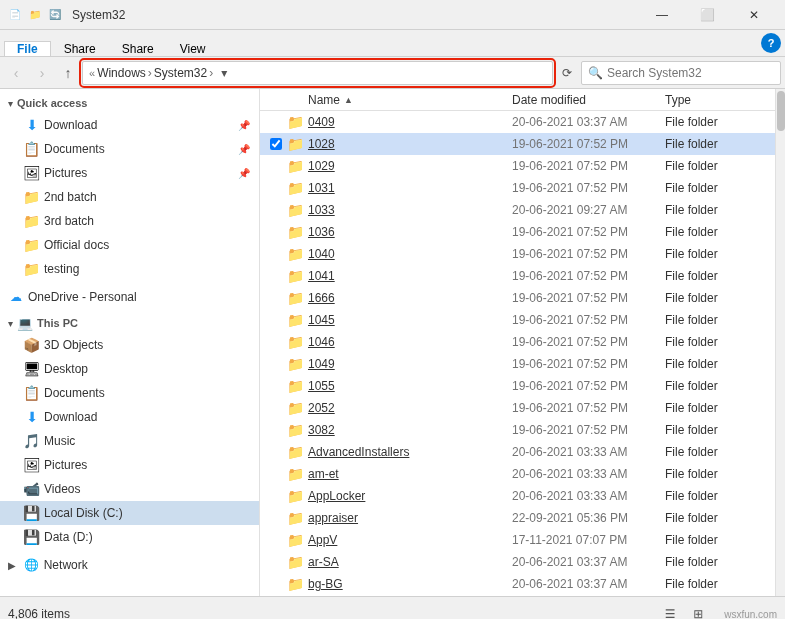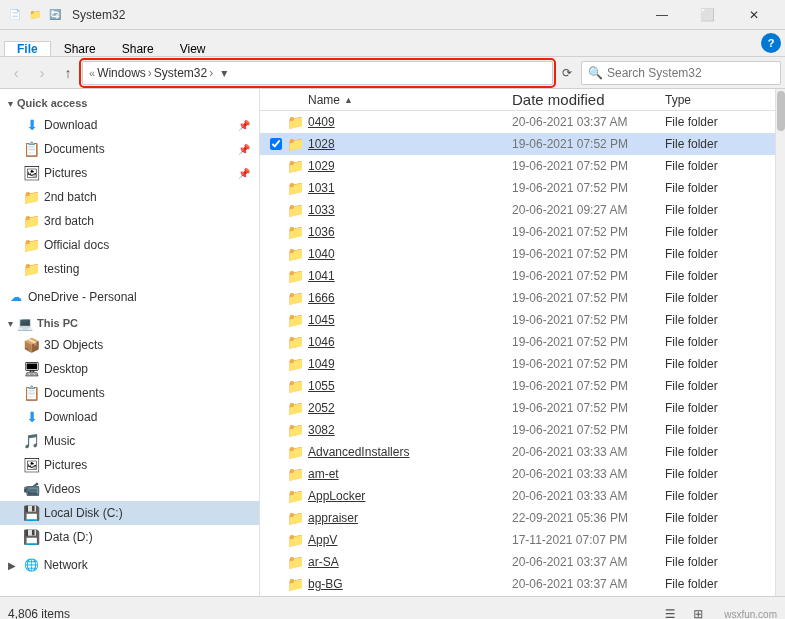--- a/index.html
+++ b/index.html
@@ -45,21 +45,21 @@
     .nav-item-pin { color: #777; font-size: 10px; cursor: pointer; }
     .nav-indent { padding-left: 24px; }
     .section-header { display: flex; align-items: center; height: 20px; padding: 0 8px; cursor: pointer; }
     .section-header-text { font-size: 11px; color: #555; font-weight: 600; }
     .section-collapse { margin-right: 4px; font-size: 10px; color: #555; }
 
     
     .content-pane { flex: 1; display: flex; flex-direction: column; overflow: hidden; background: white; }
     .content-header { display: flex; align-items: center; height: 22px; padding: 0 8px; background: white; border-bottom: 1px solid #e0e0e0; font-size: 12px; color: #333; }
     .col-name { flex: 2; display: flex; align-items: center; gap: 4px; }
-    .col-date { flex: 1.5; font-size: 15px; color: #333; }
+    .col-date { flex: 1.5; font-size: 12px; color: #333; }
     .col-type { flex: 1; font-size: 12px; color: #333; }
     .col-sort-icon { font-size: 9px; color: #555; }
     .content-scroll { flex: 1; overflow-y: auto; }
     .file-row { display: flex; align-items: center; height: 22px; padding: 0 8px; cursor: pointer; }
     .file-row.selected { background: #cddff8; }
     .file-checkbox { width: 16px; height: 16px; display: flex; align-items: center; justify-content: center; flex-shrink: 0; margin-right: 4px; }
     .file-icon { width: 16px; height: 16px; display: flex; align-items: center; justify-content: center; flex-shrink: 0; margin-right: 4px; }
     .file-name { flex: 2; font-size: 12px; color: #333; overflow: hidden; text-overflow: ellipsis; white-space: nowrap; text-decoration: underline; }
     .file-date { flex: 1.5; font-size: 12px; color: #737373; }
     .file-type { flex: 1; font-size: 12px; color: #333; }

